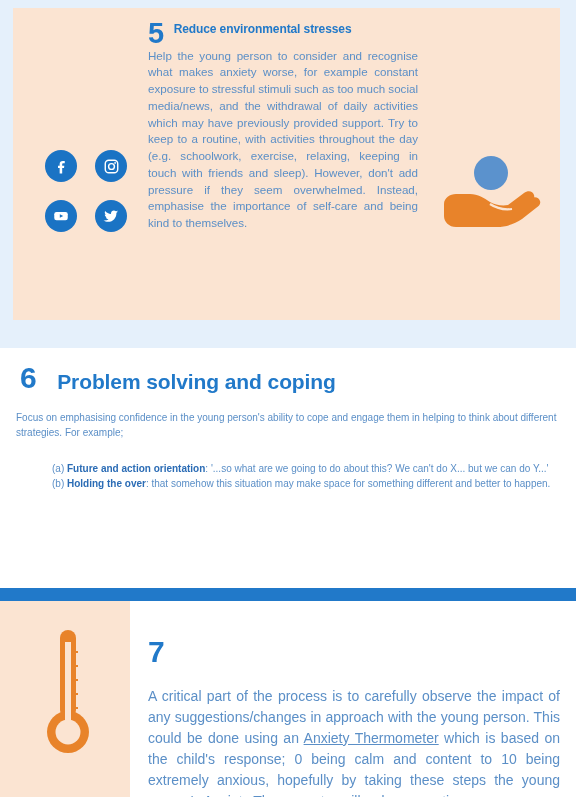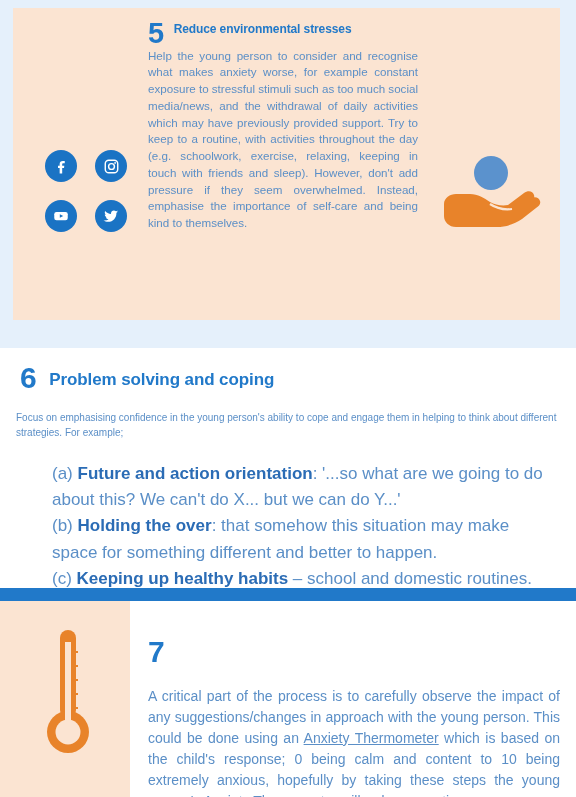--- a/index.html
+++ b/index.html
@@ -52,28 +52,28 @@
 
   .hand-wrap{position:absolute;left:440px;top:148px;width:110px;height:90px;}
 
   
   #section6{
     position:absolute;left:0;top:348px;width:576px;height:240px;
     background:#ffffff;
   }
   .s6-head{position:absolute;left:20px;top:16px;display:flex;align-items:flex-start;gap:13px;}
   .s6-head .num{font-size:30px;}
-  .s6-head .head-title{font-size:17px;padding-top:6px;}
+  .s6-head .head-title{font-size:21px;padding-top:6px;margin-left:8px;}
   .s6-intro{
     position:absolute;left:16px;top:62px;width:544px;
     color:#5b8fc7;font-size:10px;line-height:1.52;
   }
   .s6-list{
     position:absolute;left:52px;top:113px;width:500px;
-    color:#5b8fc7;font-size:17px;line-height:1.54;
+    color:#5b8fc7;font-size:10px;line-height:1.54;
   }
   .s6-list b{color:#2b6cb5;font-weight:bold;}
   .s6-list .li{margin:0;}
 
   
   #section7{
     position:absolute;left:0;top:588px;width:576px;height:209px;
     background:#ffffff;
   }
   .bluebar{position:absolute;left:0;top:0;width:576px;height:13px;background:#2179c9;}
@@ -147,23 +147,20 @@
     <div class="head-title">Problem solving and coping</div>
   </div>
   <div class="s6-intro">Focus on emphasising confidence in the young person's ability to cope and engage them in helping to think about different strategies. For example;</div>
   <div class="s6-list">
     <p class="li">
       <span>(a) </span><b>Future and action orientation</b><span>: '...so what are we going to do about this? We can't do X... but we can do Y...'</span>
     </p>
     <p class="li">
       <span>(b) </span><b>Holding the over</b><span>: that somehow this situation may make space for something different and better to happen.</span>
     </p>
-    <p class="li">
-      <span>(c) </span><b>Keeping up healthy habits</b><span> – school and domestic routines.</span>
-    </p>
   </div>
 </div>
 
 <div id="section7">
   <div class="bluebar"></div>
   <div class="s7-peach"></div>
 
   <div class="thermo-wrap">
     <svg width="60" height="140" viewBox="0 0 60 140" aria-hidden="true">
       <path d="M22 18 a8 8 0 0 1 16 0 v72 a8 8 0 0 1 -16 0 z" fill="#e8832a"></path>

